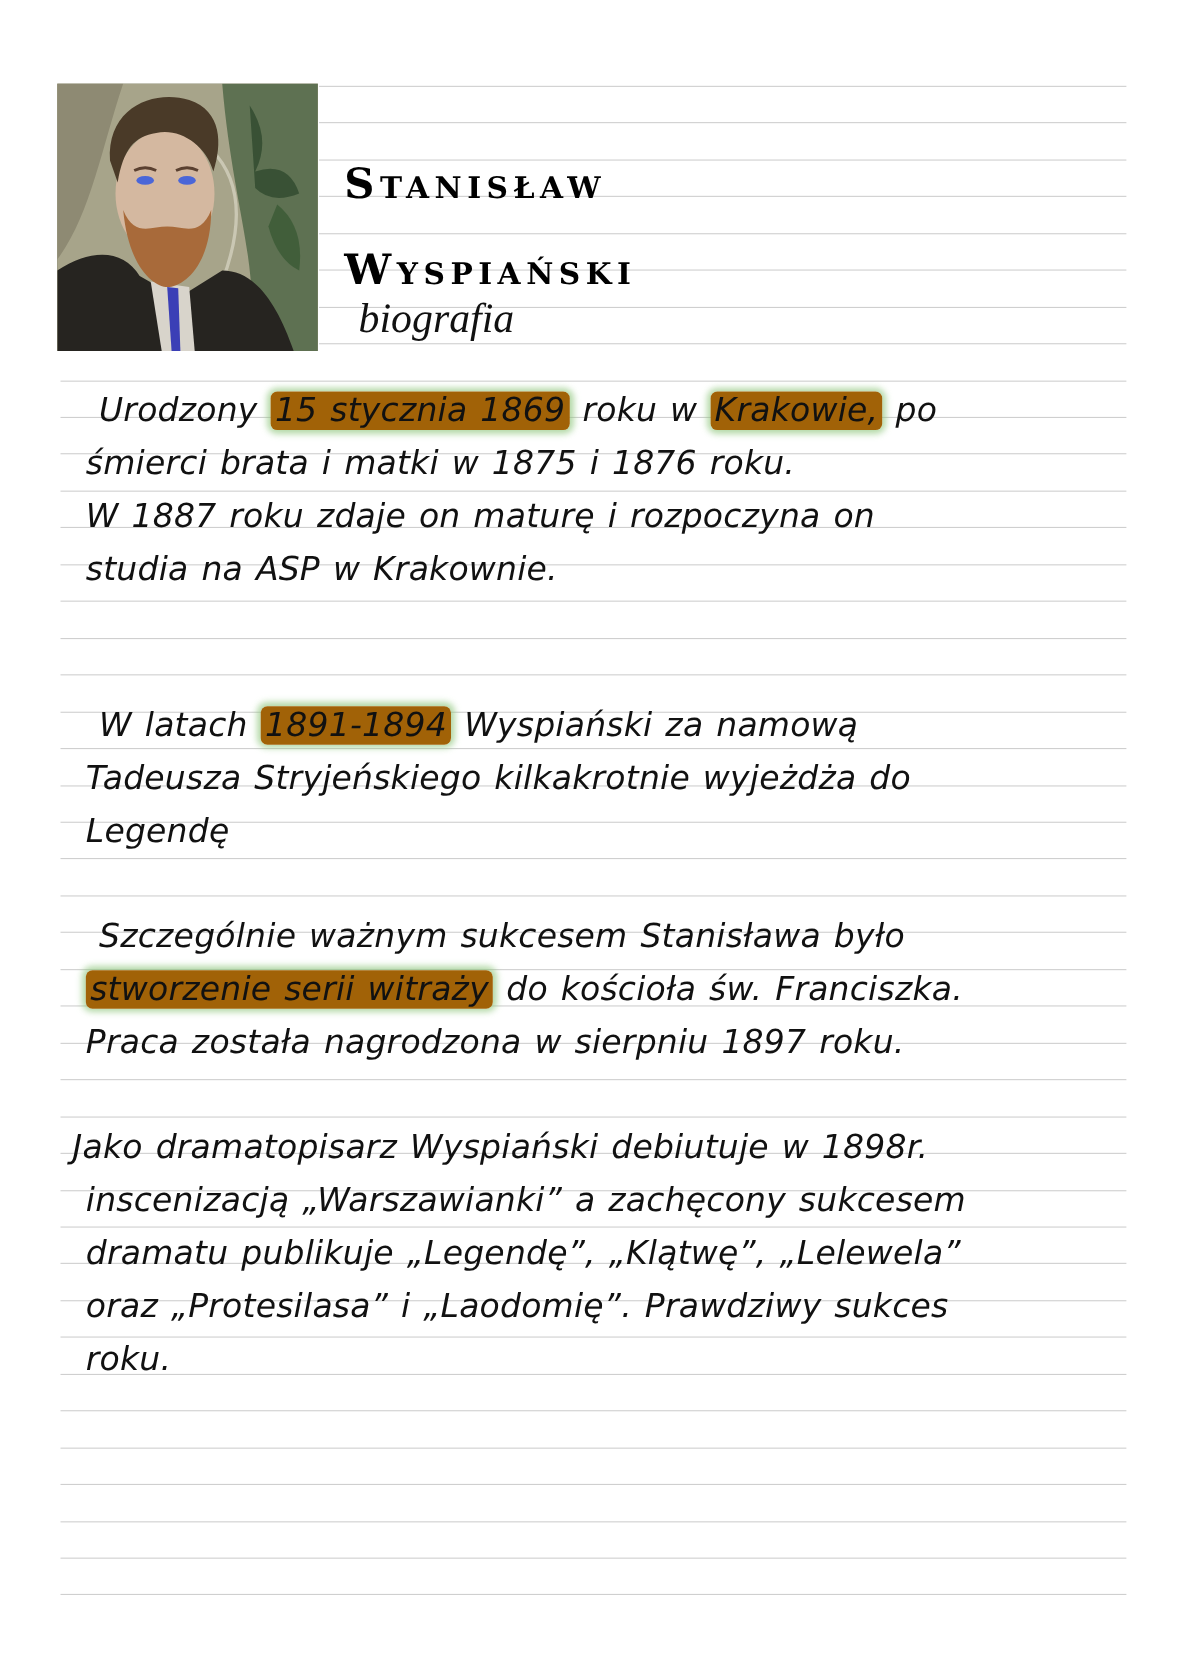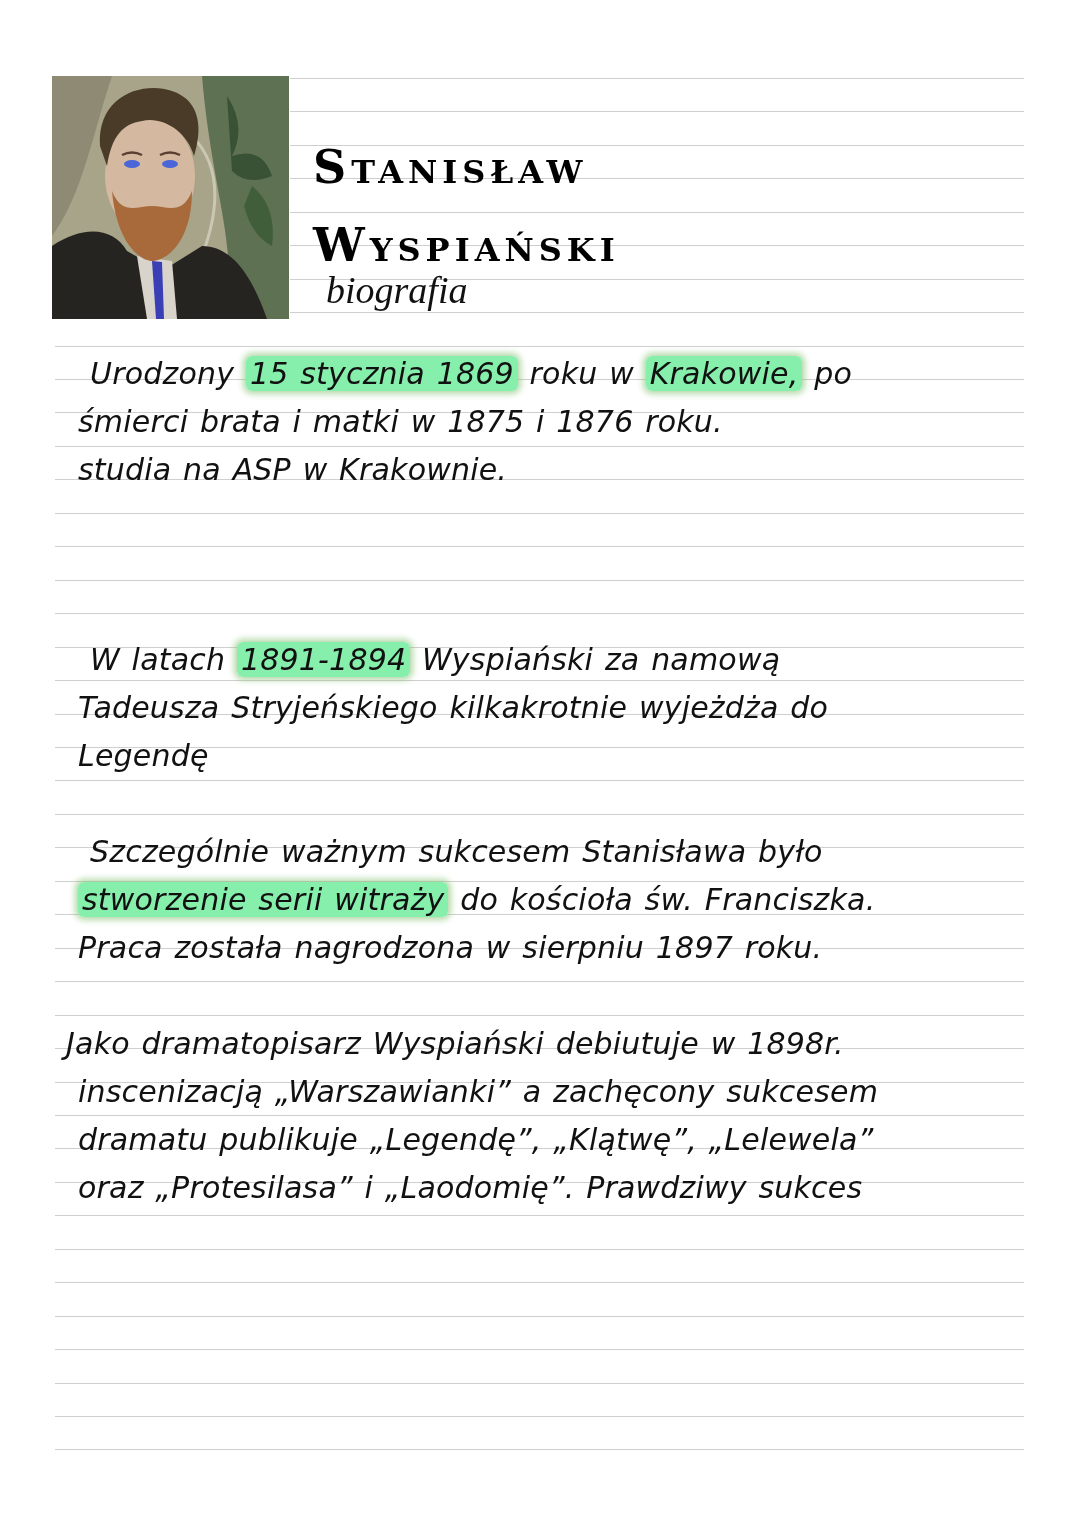--- a/index.html
+++ b/index.html
@@ -15,21 +15,21 @@
   .portrait {
     position: absolute; left: 52px; top: 76px; width: 237px; height: 243px;
     overflow: hidden; background: #7a7a5e;
   }
   .portrait svg { display: block; width: 100%; height: 100%; }
 
   .title {
     position: absolute; left: 313px; top: 128px;
     font-family: "DejaVu Serif", "Liberation Serif", serif;
     font-weight: bold; color: #000; letter-spacing: 5px;
-    font-variant: small-caps; font-size: 46px; line-height: 78px;
+    font-variant: small-caps; font-size: 38px; line-height: 78px;
     margin: 0; white-space: nowrap;
   }
   .subtitle {
     position: absolute; left: 326px; top: 268px;
     font-family: "Liberation Serif", "DejaVu Serif", serif;
     font-style: italic; font-size: 38px; color: #111; margin: 0;
   }
 
   .body-text {
     position: absolute; left: 78px; top: 350px; width: 940px;
@@ -40,21 +40,21 @@
   .para { margin: 0; line-height: 48px; }
   .para .ln { display: block; white-space: nowrap; height: 48px; }
   .p1 { position: absolute; top: 0; left: 0; }
   .p2 { position: absolute; top: 286px; left: 0; }
   .p3 { position: absolute; top: 478px; left: 0; }
   .p4 { position: absolute; top: 670px; left: 0; }
   .indent { padding-left: 12px; }
   .out { margin-left: -12px; }
 
   .hl {
-    background: #86efac; border-radius: 6px;
+    background: #a16207; border-radius: 6px;
     box-shadow: 0 0 6px 3px rgba(140,196,122,0.65);
     padding: 0 4px;
   }
 </style>
 </head>
 <body>
 
 <div class="rules" id="rules">
     <div class="rule head" style="top: 78px;"></div>
     <div class="rule head" style="top: 111px;"></div>
@@ -123,31 +123,33 @@
 <h1 class="title">
   <span style="display:block">Stanisław</span>
   <span style="display:block">Wyspiański</span>
 </h1>
 <p class="subtitle">biografia</p>
 
 <div class="body-text">
   <div class="para p1">
       <span class="ln indent"><span>Urodzony </span><span class="hl">15 stycznia 1869</span><span> roku w </span><span class="hl">Krakowie,</span><span> po</span></span>
       <span class="ln"><span>śmierci brata i matki w 1875 i 1876 roku.</span></span>
+      <span class="ln"><span>W 1887 roku zdaje on maturę i rozpoczyna on</span></span>
       <span class="ln"><span>studia na ASP w Krakownie.</span></span>
     </div>
   <div class="para p2">
       <span class="ln indent"><span>W latach </span><span class="hl">1891-1894</span><span> Wyspiański za namową</span></span>
       <span class="ln"><span>Tadeusza Stryjeńskiego kilkakrotnie wyjeżdża do</span></span>
       <span class="ln"><span>Legendę</span></span>
     </div>
   <div class="para p3">
       <span class="ln indent"><span>Szczególnie ważnym sukcesem Stanisława było</span></span>
       <span class="ln"><span class="hl">stworzenie serii witraży</span><span> do kościoła św. Franciszka.</span></span>
       <span class="ln"><span>Praca została nagrodzona w sierpniu 1897 roku.</span></span>
     </div>
   <div class="para p4">
       <span class="ln out"><span>Jako dramatopisarz Wyspiański debiutuje w 1898r.</span></span>
       <span class="ln"><span>inscenizacją „Warszawianki” a zachęcony sukcesem</span></span>
       <span class="ln"><span>dramatu publikuje „Legendę”, „Klątwę”, „Lelewela”</span></span>
       <span class="ln"><span>oraz „Protesilasa” i „Laodomię”. Prawdziwy sukces</span></span>
+      <span class="ln"><span>roku.</span></span>
     </div>
 </div>
 
 </body></html>

